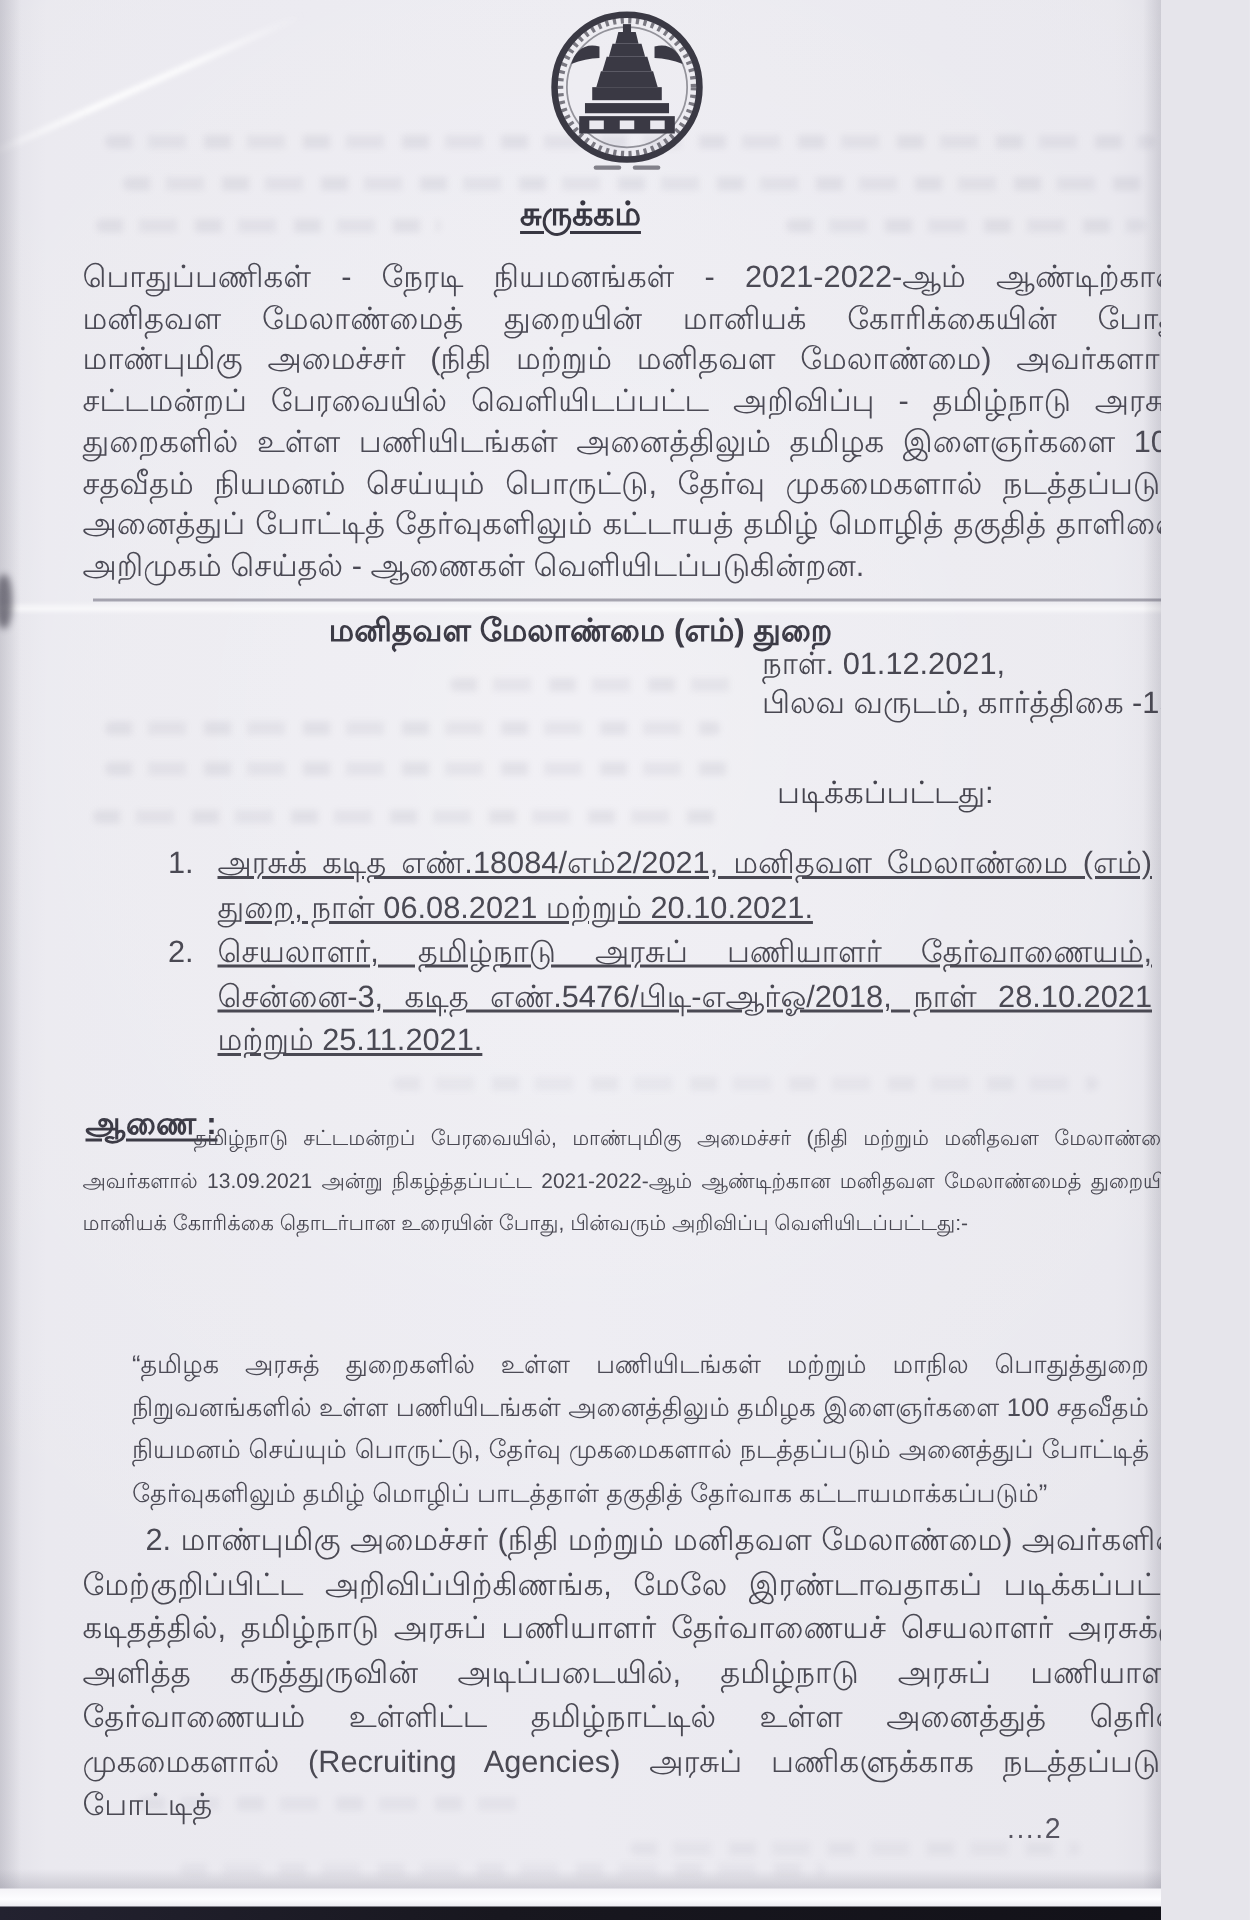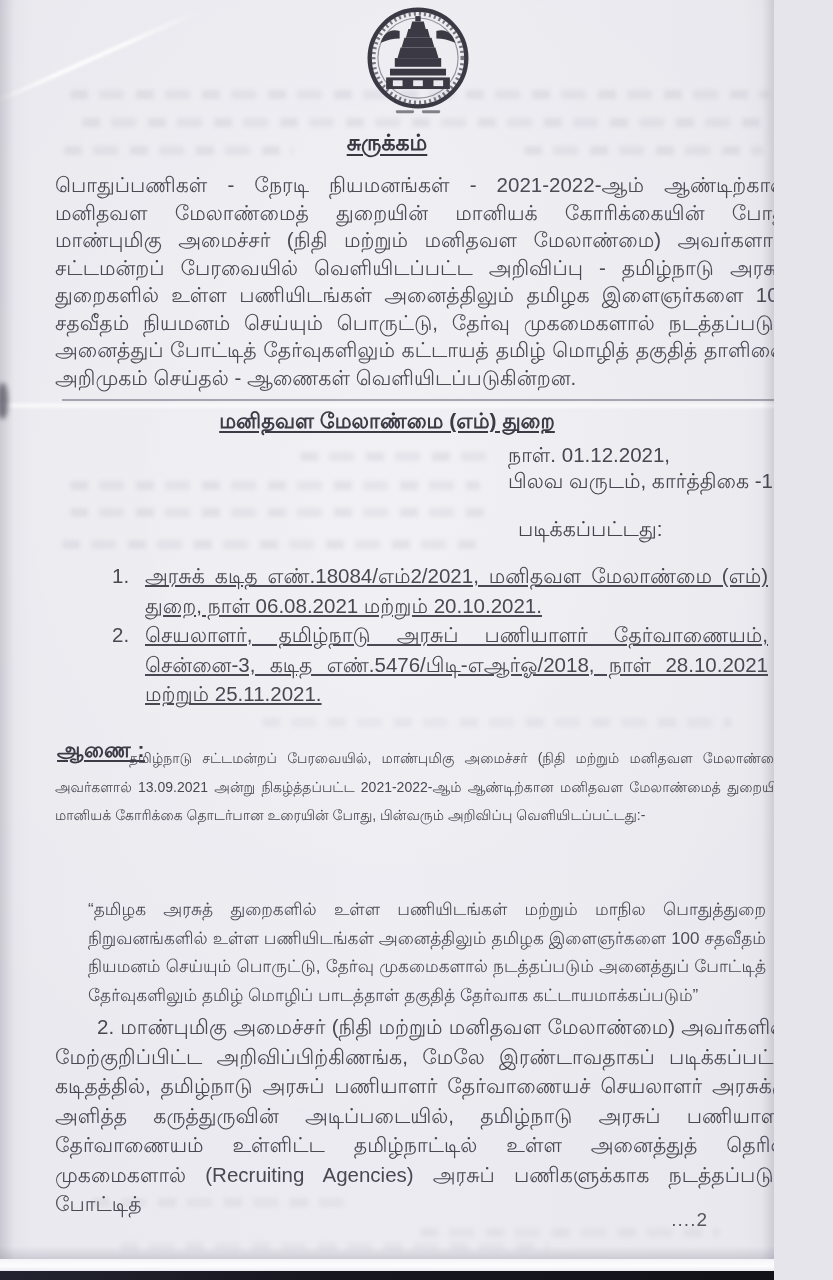--- a/index.html
+++ b/index.html
@@ -43,23 +43,23 @@
     background:linear-gradient(90deg,#232230,#18171f 40%,#121118);}
   
   .emblem{position:absolute;left:360px;top:4px;width:116px;height:114px;}
   .h-abstract{position:absolute;left:0;top:130px;width:100%;text-align:center;
     font-size:22px;font-weight:bold;color:#383742;
     text-decoration:underline;text-underline-offset:4px;text-decoration-thickness:1.5px;}
   .abstract{position:absolute;left:55px;top:171px;width:735px;
     font-size:20.5px;line-height:27.5px;text-align:justify;color:#4b4a55;}
   .h-dept{position:absolute;left:0;top:409px;width:100%;text-align:center;
     font-size:21px;font-weight:bold;color:#3c3b46;
-    text-decoration:underline;text-underline-offset:3px;text-decoration-thickness:1.5px;}
+    text-underline-offset:3px;text-decoration-thickness:1.5px;}
   .go-number{position:absolute;left:55px;top:442px;font-size:20.5px;white-space:nowrap;color:#484751;}
-  .date-block{position:absolute;left:508px;top:442px;width:300px;
+  .date-block{position:absolute;left:508px;top:430px;width:300px;
     font-size:20.5px;line-height:26px;color:#484751;}
   .read-label{position:absolute;left:518px;top:517px;font-size:20.5px;color:#45444e;}
   .read-list{position:absolute;left:112px;top:561px;width:656px;
     font-size:20.5px;line-height:29.5px;color:#4a4953;}
   .read-item{display:flex;align-items:flex-start;}
   .read-no{flex:0 0 33px;}
   .read-text{flex:1;text-align:justify;text-decoration:underline;}
   .h-order{position:absolute;left:57px;top:713px;font-size:21px;font-weight:bold;color:#3c3b46;
     text-decoration:underline;text-underline-offset:3px;text-decoration-thickness:1.5px;
     letter-spacing:.5px;margin-top:25px;}

